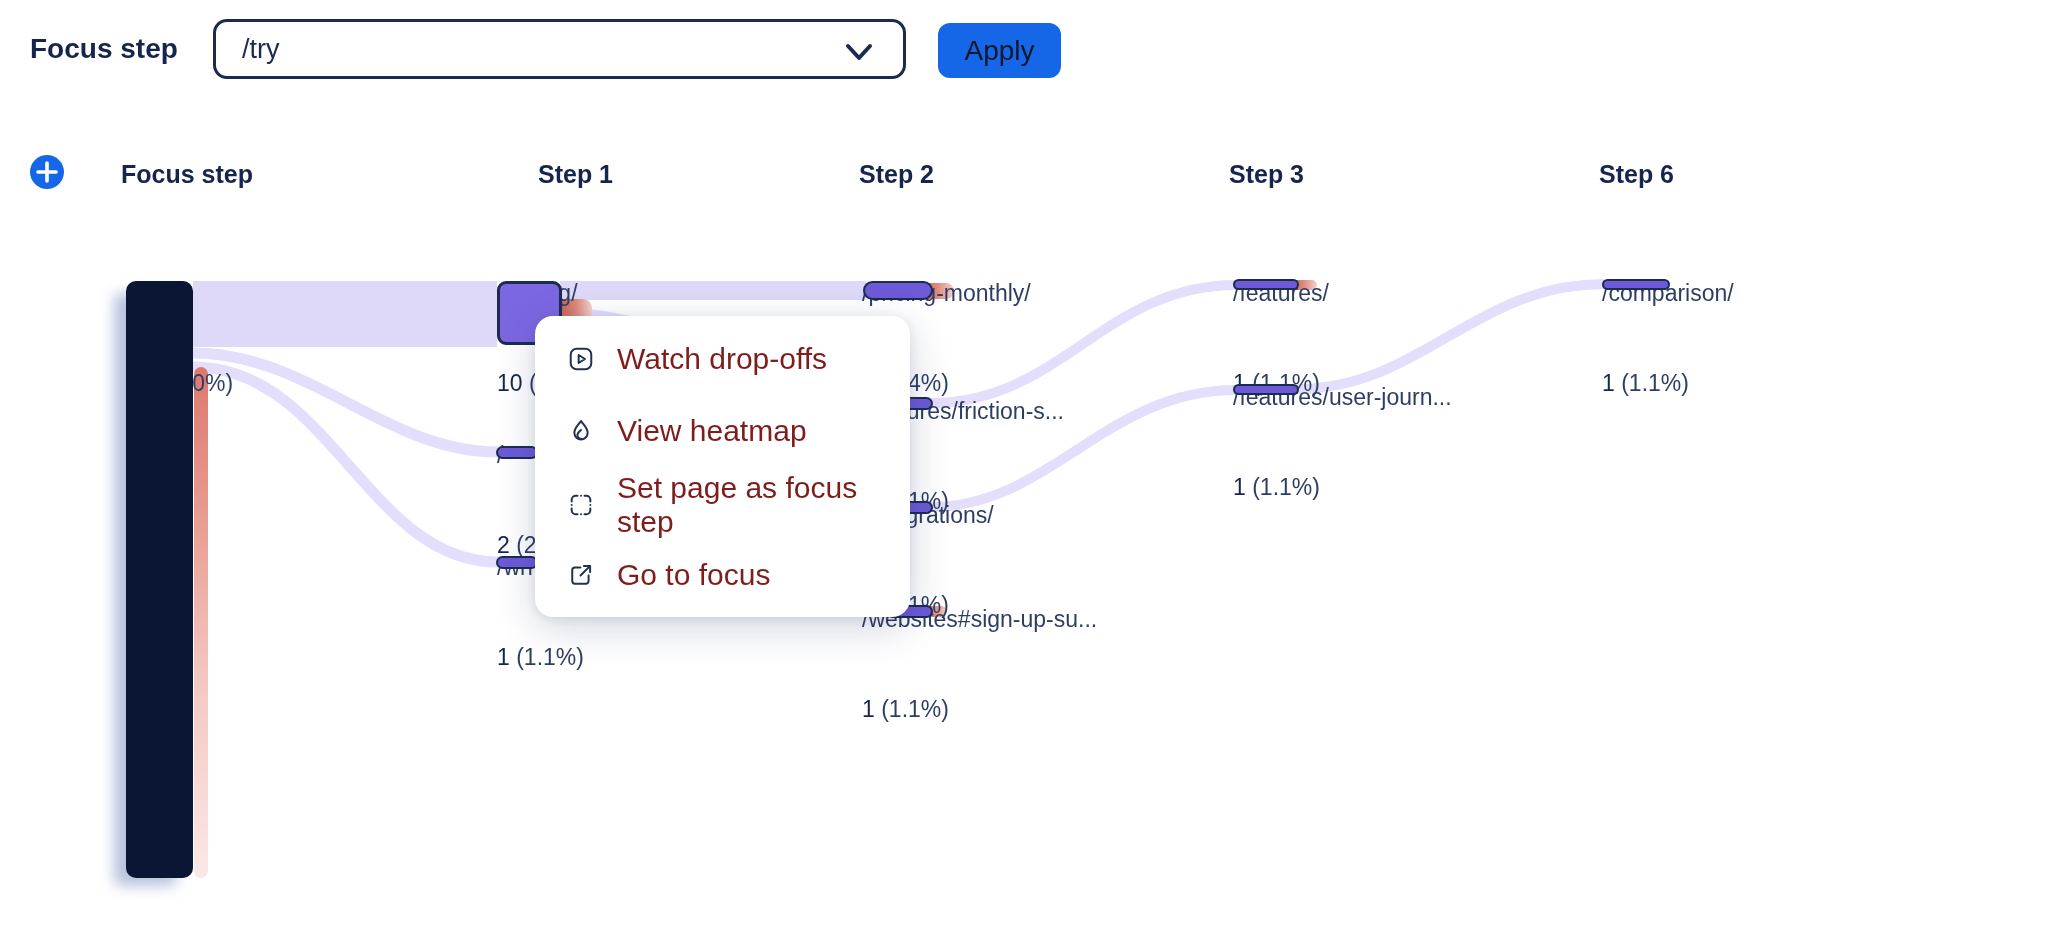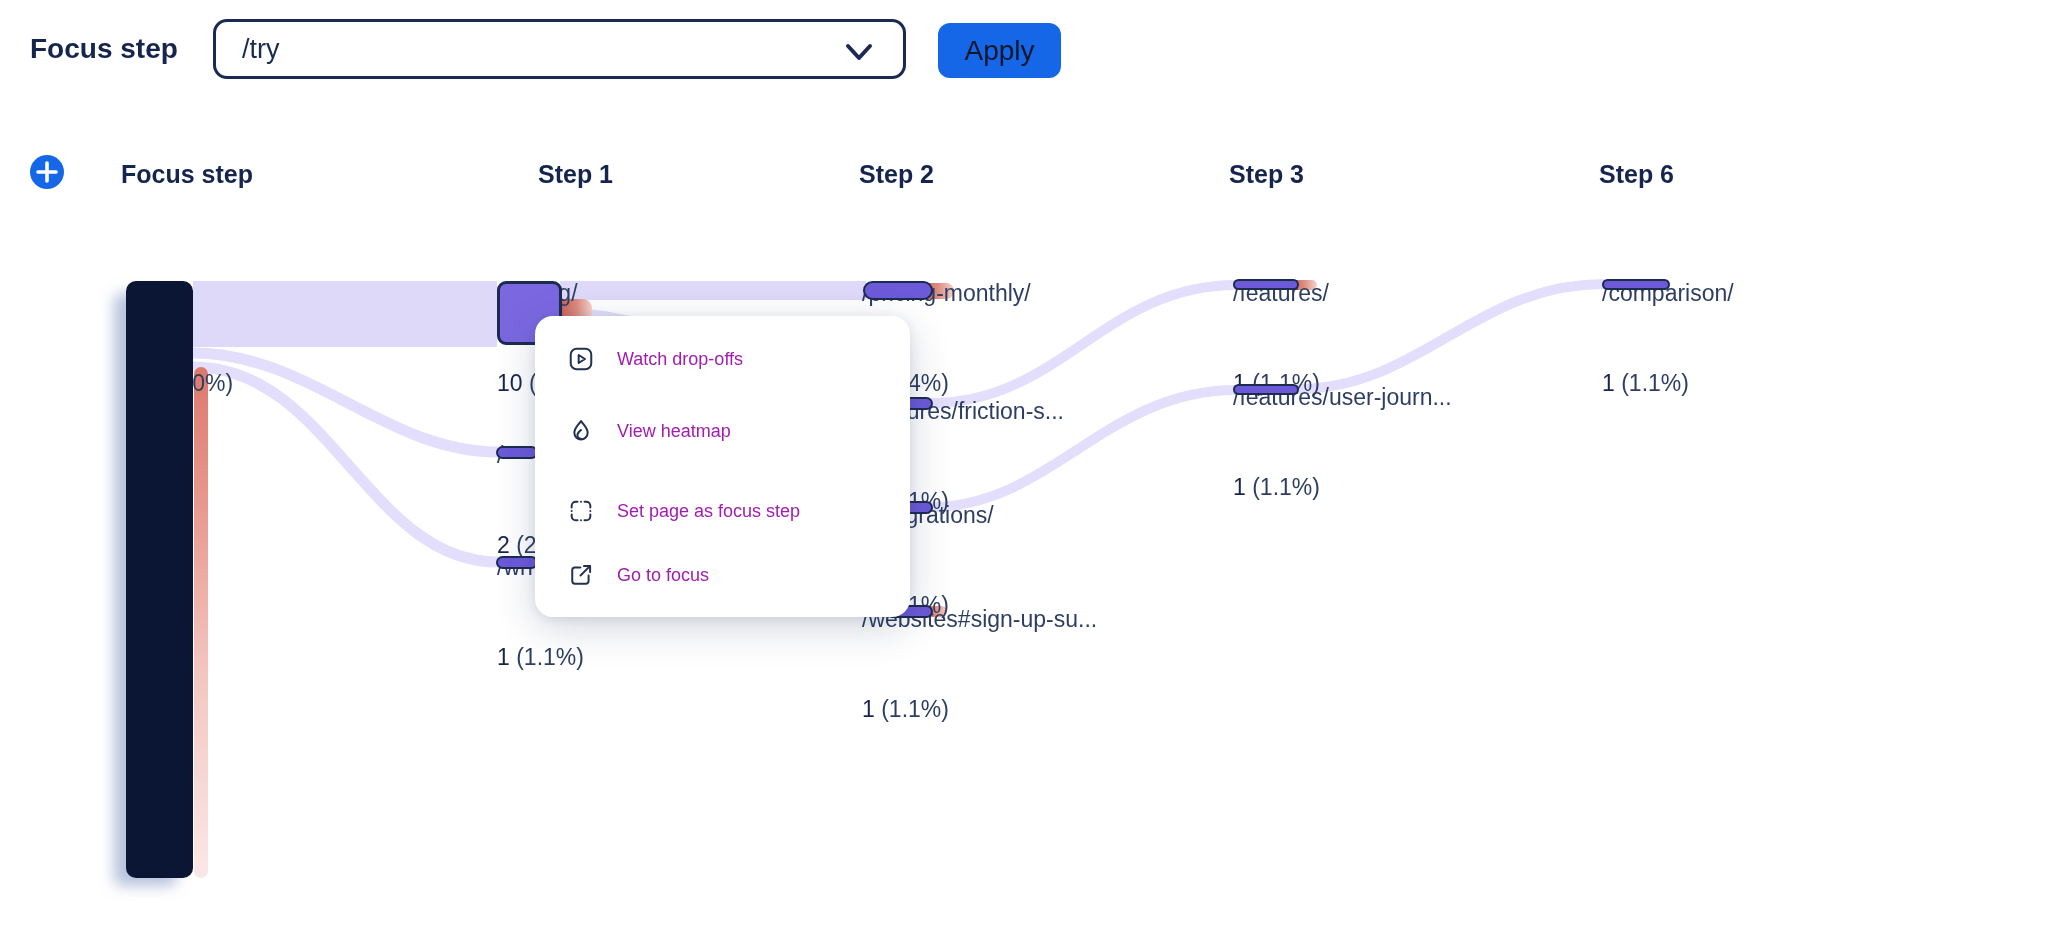--- a/index.html
+++ b/index.html
@@ -30,21 +30,21 @@
                  background:linear-gradient(180deg,#dc796d 0%,#e89a90 28%,#f3c6c0 60%,#fae8e6 100%); }
   .node-box { position:absolute; background:#7b68e1; border:3px solid #1d2b50; border-radius:9px; z-index:4; cursor:pointer; }
   .pill { position:absolute; background:#6c5ad9; border:2px solid #1d2b50; border-radius:10px; z-index:4; cursor:pointer; }
   .stub { position:absolute; z-index:2; border-radius:9px; background:linear-gradient(90deg,#c65a4e 0%,#dd8c80 55%,#f6d2cc 100%); }
 
   
   .context-menu { position:absolute; left:535px; top:316px; width:375px; height:301px; background:#fff; border-radius:18px;
                   z-index:10; box-shadow:0 10px 40px rgba(30,45,90,0.20), 0 2px 10px rgba(30,45,90,0.10); }
   .menu-item { position:absolute; left:0; width:100%; height:54px; display:flex; align-items:center; gap:22px;
                padding-left:32px; cursor:pointer; }
-  .menu-item .mi-label { font-size:18px; color:#a21caf; }
+  .menu-item .mi-label { font-size:30px; color:#7f1d1d; }
   .mi-icon { width:28px; height:28px; display:flex; }
 </style>
 </head>
 <body>
 
 <div class="stage">
 
   <div class="toolbar-label">Focus step</div>
   <div class="dropdown">
     <span class="dropdown-value">/try</span>
@@ -168,21 +168,21 @@
     </div>
     <div class="menu-item" style="top:88px;">
       <span class="mi-icon">
         <svg width="28" height="28" viewBox="0 0 24 24" fill="none" stroke="#223150" stroke-width="1.7" stroke-linejoin="round" stroke-linecap="round">
             <path d="M12 3.4 C10 6.6 6.3 9.2 6.3 13.6 a5.7 5.7 0 0 0 11.4 0 C17.7 9.2 14 6.6 12 3.4 Z"></path>
             <path d="M12 18.6 a3.1 3.1 0 0 1 -3.1 -3.1 c0 -1.6 1.4 -2.8 3.1 -4.4"></path>
           </svg>
       </span>
       <span class="mi-label">View heatmap</span>
     </div>
-    <div class="menu-item" style="top:168px;align-items:center;">
+    <div class="menu-item" style="top:162px;align-items:center;">
       <span class="mi-icon">
         <svg width="28" height="28" viewBox="0 0 24 24" fill="none" stroke="#223150" stroke-width="1.7" stroke-linecap="round" stroke-linejoin="round">
             <path d="M4 9 V7.5 A3.5 3.5 0 0 1 7.5 4 H9"></path>
             <path d="M15 4 h1.5 A3.5 3.5 0 0 1 20 7.5 V9"></path>
             <path d="M20 15 v1.5 A3.5 3.5 0 0 1 16.5 20 H15"></path>
             <path d="M9 20 H7.5 A3.5 3.5 0 0 1 4 16.5 V15"></path>
             <path d="M12 4 h0.01" stroke-dasharray="0.1 4"></path>
             <path d="M12 20 h0.01" stroke-dasharray="0.1 4"></path>
             <path d="M4 12 v0.01" stroke-dasharray="0.1 4"></path>
             <path d="M20 12 v0.01" stroke-dasharray="0.1 4"></path>

